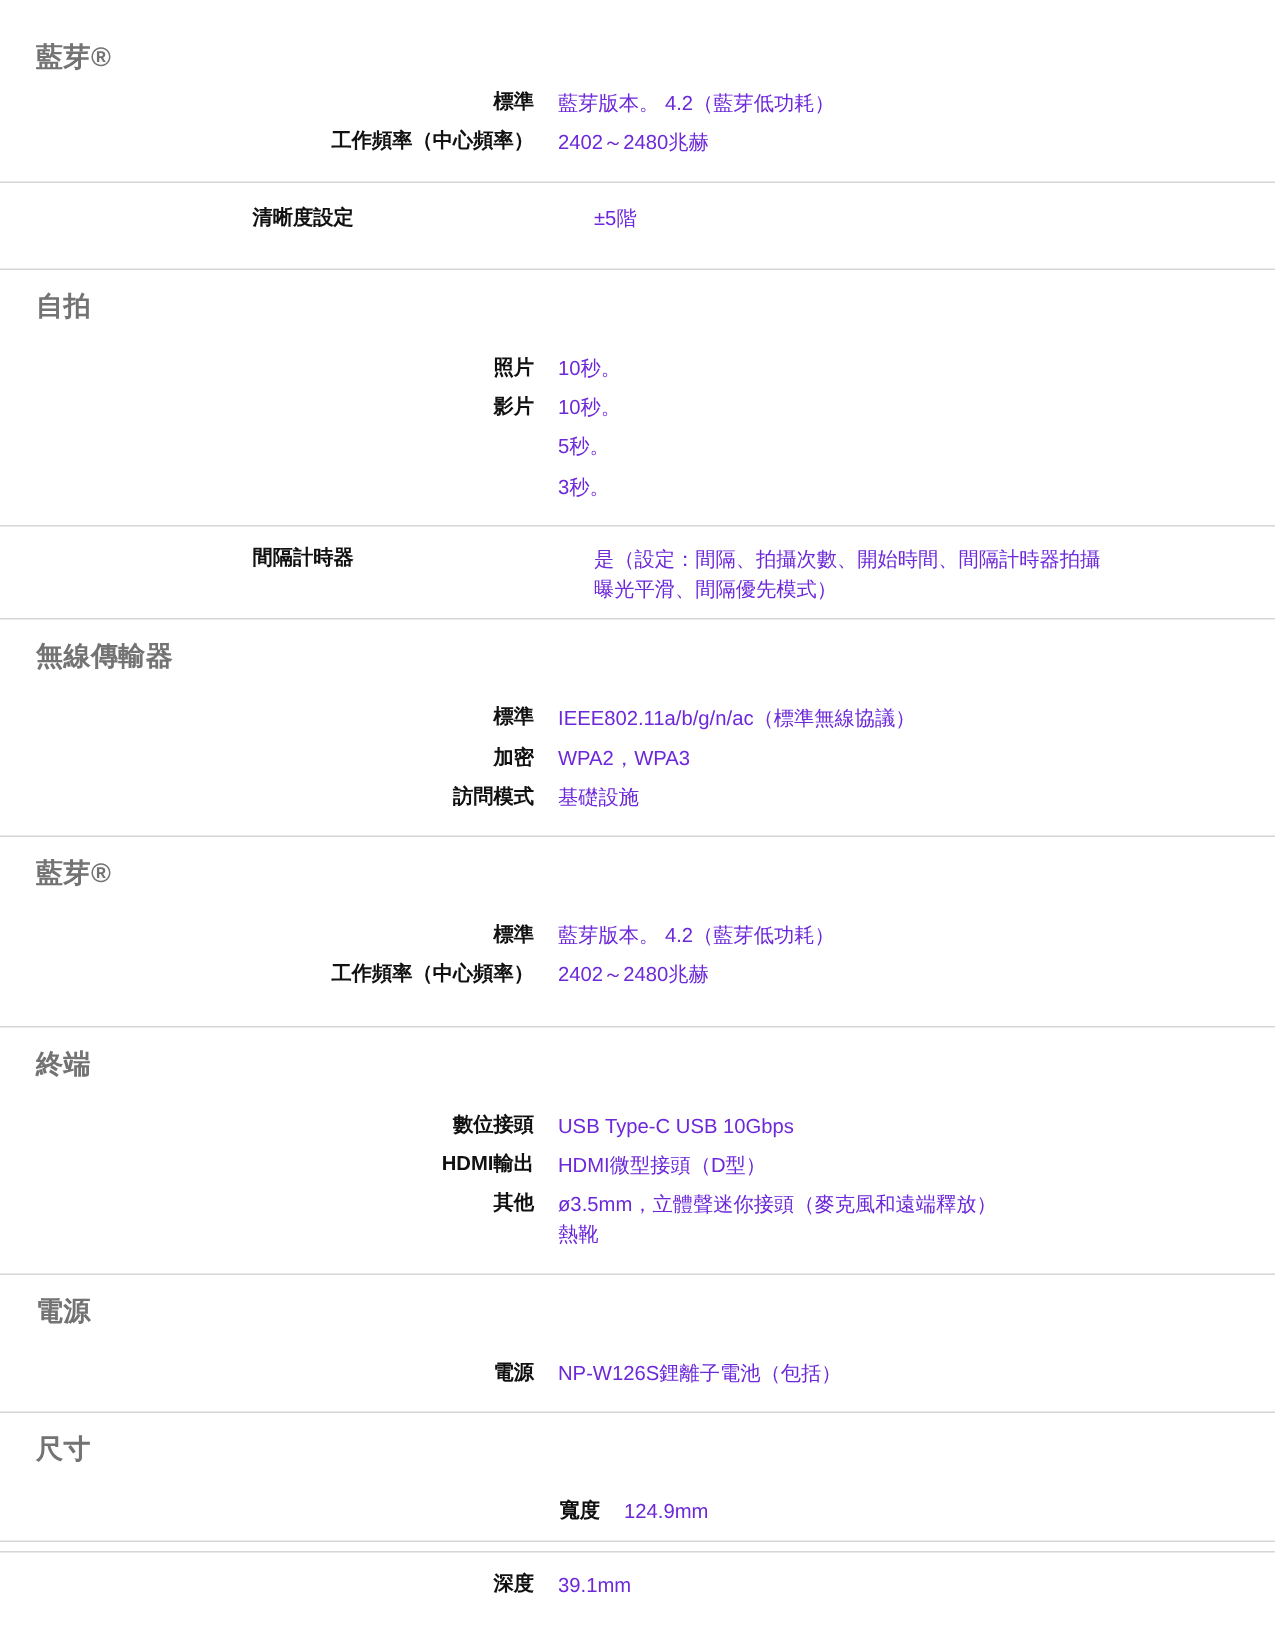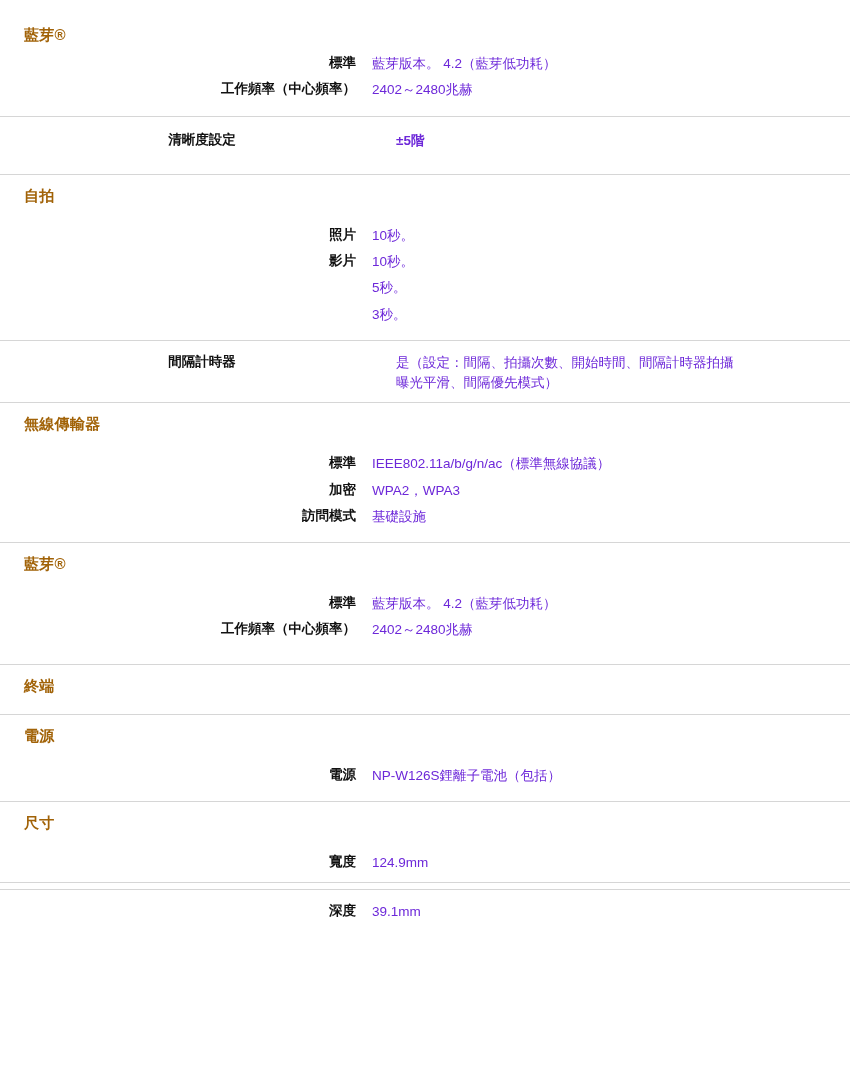--- a/index.html
+++ b/index.html
@@ -16,23 +16,23 @@
   }
   .spec-sheet {
     width: 850px;
     box-sizing: border-box;
     padding: 0;
   }
   .section {
     width: 850px;
   }
   .section-title {
-    font-size: 15px;
+    font-size: 18px;
     font-weight: bold;
-    color: #a16207;
+    color: #737373;
     padding: 12px 0 6px 24px;
     letter-spacing: .3px;
   }
   .rows {
     width: 744px;
     border-collapse: collapse;
     table-layout: fixed;
   }
   .rows td {
     vertical-align: top;
@@ -94,21 +94,21 @@
       </table>
     <div class="pad-md"></div>
   </div>
   <div class="rule"></div>
 
   <div class="section">
     <table class="rows">
       <tbody>
           <tr>
         <td class="label-cell" style="text-align:center; padding-left:24px; padding-top:14px;">清晰度設定</td>
-        <td class="value-cell" style="padding-top:14px;font-weight:bold;">±5階</td>
+        <td class="value-cell" style="padding-top:14px;">±5階</td>
       </tr>
     </tbody>
       </table>
     <div class="pad-lg"></div>
   </div>
   <div class="rule"></div>
 
   <div class="section">
     <div class="section-title">自拍</div>
     <table class="rows">
@@ -191,20 +191,39 @@
         <td class="value-cell">2402～2480兆赫</td>
       </tr>
     </tbody>
       </table>
     <div class="pad-lg"></div>
   </div>
   <div class="rule"></div>
 
   <div class="section">
     <div class="section-title">終端</div>
+    <table class="rows">
+      <tbody>
+          <tr>
+        <td class="label-cell" style="padding-top:14px;">數位接頭</td>
+        <td class="value-cell" style="padding-top:14px;">USB Type-C USB 10Gbps</td>
+      </tr>
+      <tr>
+        <td class="label-cell">HDMI輸出</td>
+        <td class="value-cell">HDMI微型接頭（D型）</td>
+      </tr>
+      <tr>
+        <td class="label-cell">其他</td>
+        <td class="value-cell">
+          <span class="sub">ø3.5mm，立體聲迷你接頭（麥克風和遠端釋放）</span>
+          <span class="sub">熱靴</span>
+        </td>
+      </tr>
+    </tbody>
+      </table>
     <div class="pad-md"></div>
   </div>
   <div class="rule"></div>
 
   <div class="section">
     <div class="section-title">電源</div>
     <table class="rows">
       <tbody>
           <tr>
         <td class="label-cell" style="padding-top:14px;">電源</td>
@@ -214,21 +233,21 @@
       </table>
     <div class="pad-md"></div>
   </div>
   <div class="rule"></div>
 
   <div class="section">
     <div class="section-title">尺寸</div>
     <table class="rows">
       <tbody>
           <tr>
-        <td class="label-cell" style="padding-top:14px;">寬度</td>
+        <td class="label-cell" style="padding-top:14px;padding-left:44px;">寬度</td>
         <td class="value-cell" style="padding-top:14px;">124.9mm</td>
       </tr>
     </tbody>
       </table>
     <div class="pad-sm"></div>
     <div class="rule-inset"></div>
     <div class="pad-sm"></div>
     <div class="rule-inset"></div>
     <table class="rows">
       <tbody>

